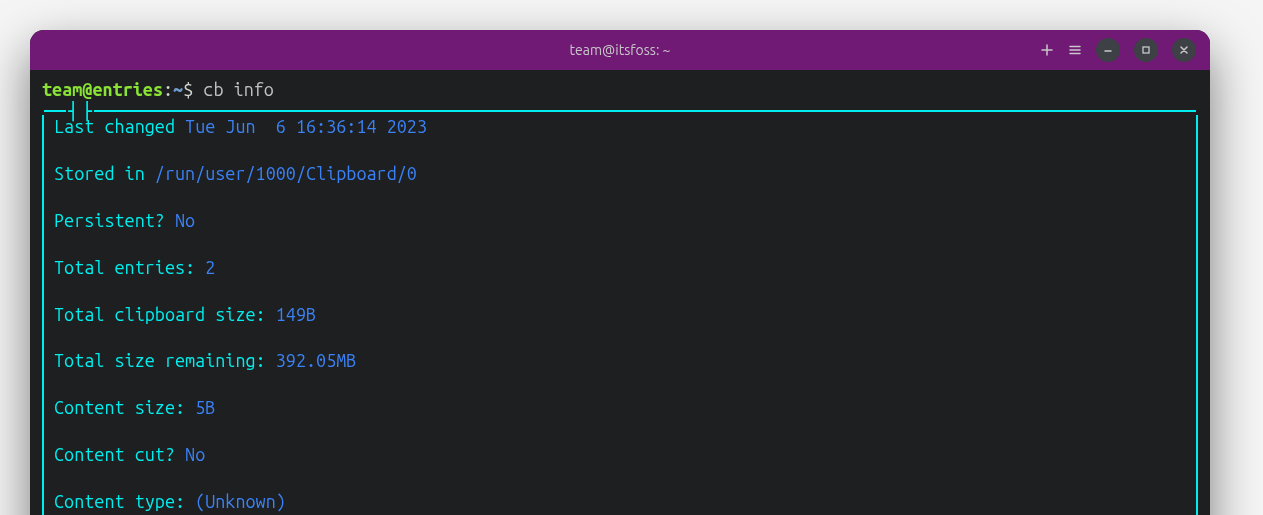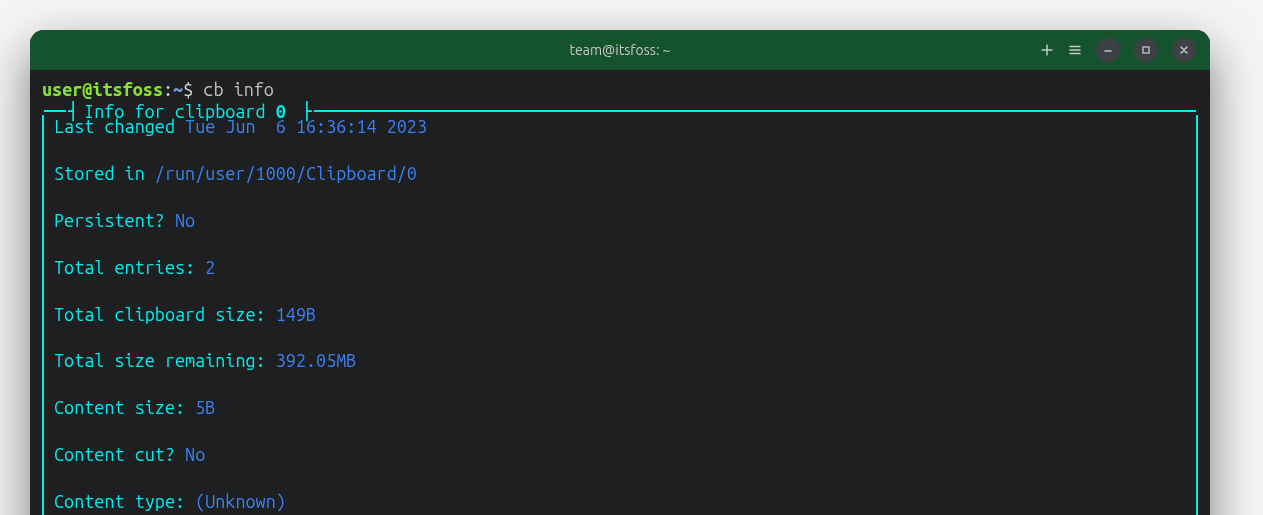--- a/index.html
+++ b/index.html
@@ -14,21 +14,21 @@
     }
     .terminal-window {
       width: 1180px;
       background: #1d1f21;
       border-radius: 14px;
       box-shadow: 0 20px 50px rgba(0,0,0,0.5);
       overflow: hidden;
     }
     .titlebar {
       height: 40px;
-      background: #14532d;
+      background: #701a75;
       display: flex;
       align-items: center;
       position: relative;
       padding: 0 14px;
     }
     .titlebar-title {
       position: absolute;
       left: 50%;
       transform: translateX(-50%);
       color: #c8c8c8;
@@ -145,22 +145,22 @@
           </svg>
       </div>
       <div class="window-btn">
         <svg width="10" height="10" viewBox="0 0 10 10">
             <path d="M2 2l6 6M8 2l-6 6" stroke="currentColor" stroke-width="1.5" stroke-linecap="round"></path>
           </svg>
       </div>
     </div>
   </div>
 
-  <div class="terminal-body"><span class="green">user@itsfoss</span><span class="white">:</span><span class="prompt-path">~</span><span class="white">$</span><span class="grey"> </span><span class="grey">cb info</span>
-<div class="info-box"><div class="info-box-title-row"><span class="box-cap">┤</span><span class="info-box-title"><span>Info for clipboard </span><span class="highlight-num">0</span> </span><span class="box-cap">├</span></div><span class="info-line"><span class="cyan">Last changed </span><span class="magenta">Tue Jun  6 16:36:14 2023</span></span>
+  <div class="terminal-body"><span class="green">team@entries</span><span class="white">:</span><span class="prompt-path">~</span><span class="white">$</span><span class="grey"> </span><span class="grey">cb info</span>
+<div class="info-box"><div class="info-box-title-row"><span class="box-cap">┤</span><span class="box-cap">├</span></div><span class="info-line"><span class="cyan">Last changed </span><span class="magenta">Tue Jun  6 16:36:14 2023</span></span>
 <span class="info-line"><span class="cyan">Stored in </span><span class="magenta">/run/user/1000/Clipboard/0</span></span>
 <span class="info-line"><span class="cyan">Persistent? </span><span class="magenta">No</span></span>
 <span class="info-line"><span class="cyan">Total entries: </span><span class="magenta">2</span></span>
 <span class="info-line"><span class="cyan">Total clipboard size: </span><span class="magenta">149B</span></span>
 <span class="info-line"><span class="cyan">Total size remaining: </span><span class="magenta">392.05MB</span></span>
 <span class="info-line"><span class="cyan">Content size: </span><span class="magenta">5B</span></span>
 <span class="info-line"><span class="cyan">Content cut? </span><span class="magenta">No</span></span>
 <span class="info-line"><span class="cyan">Content type: </span><span class="magenta">(Unknown)</span></span>
 
 

